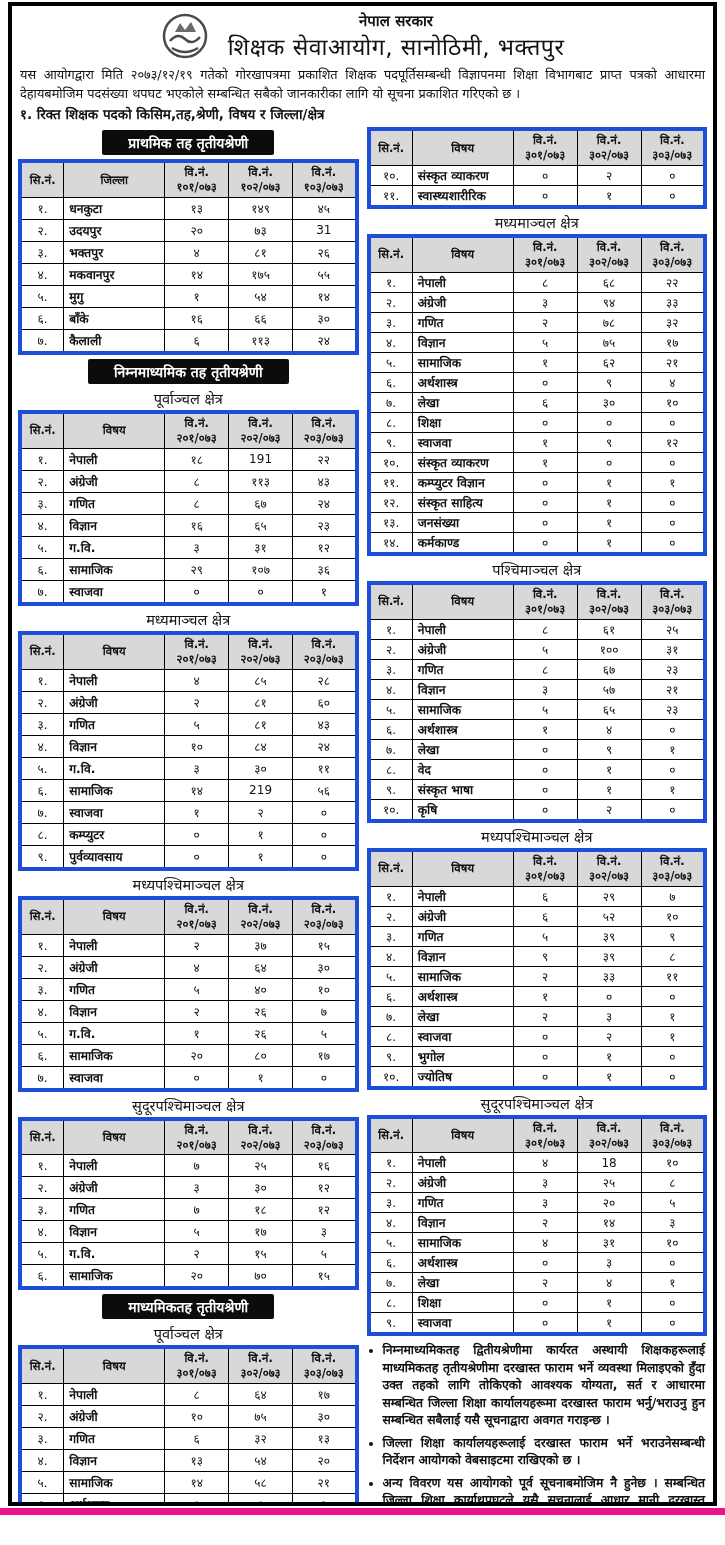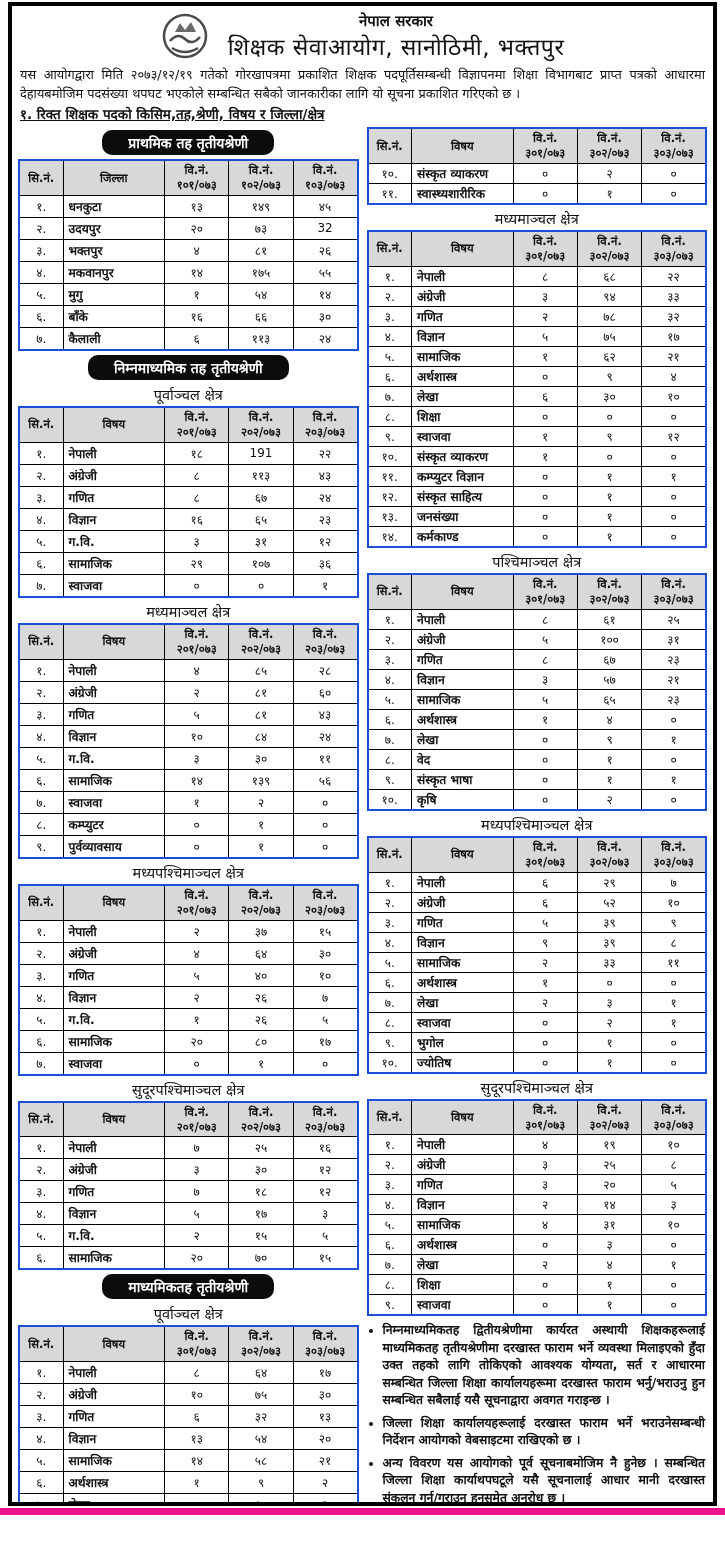--- a/index.html
+++ b/index.html
@@ -6,27 +6,27 @@
   .sheet{position:relative;width:725px;height:1545px;background:#fff;overflow:hidden;
          font-family:"DejaVu Sans","Liberation Sans",sans-serif;color:#111;}
   .frame{position:absolute;left:8px;top:2px;width:709px;height:1504px;border:4px solid #000;
          box-sizing:border-box;padding:2px 6px 4px 6px;overflow:hidden;background:#fff;}
   .masthead{display:flex;justify-content:center;align-items:center;gap:19px;margin-top:2px;}
   .emblem{width:48px;height:48px;flex:0 0 auto;}
   .titles{text-align:center;}
   .gov{font-size:15px;font-weight:bold;}
   .org{font-size:23px;font-weight:normal;letter-spacing:.5px;}
   .intro{font-size:12.8px;line-height:1.45;text-align:justify;margin:4px 2px 2px 2px;}
-  .sec{font-size:13.5px;font-weight:bold;margin:1px 2px 3px 2px;text-decoration:underline;}
+  .sec{font-size:13.5px;font-weight:bold;margin:1px 2px 3px 2px;}
   .cols{display:flex;gap:8px;align-items:flex-start;}
   .col{flex:1;min-width:0;}
   .bar{background:#0c0c0c;color:#fff;font-weight:bold;font-size:14px;text-align:center;
-       width:fit-content;margin:4px auto;padding:3px 26px;border-radius:10px;}
+       width:fit-content;margin:4px auto;padding:3px 26px;border-radius:2px;}
   .region{font-weight:normal;font-size:14.5px;text-align:center;margin:2px 0;}
-  table{border-collapse:collapse;width:100%;border:2px solid #1d4ed8;margin:1px 0 3px 0;table-layout:fixed;}
+  table{border-collapse:collapse;width:100%;border:4px solid #1d4ed8;margin:1px 0 3px 0;table-layout:fixed;}
   th,td{border:1px solid #000;text-align:center;padding:0 3px;overflow:hidden;white-space:nowrap;}
   th{background:#d8d8d8;font-weight:bold;font-size:11.5px;line-height:1.3;padding:2px 1px;}
   th div{font-size:11.5px;}
   td{font-size:12px;}
   .col-left td{height:21px;}
   .col-right td{height:19px;}
   td.lbl{text-align:left;padding-left:5px;font-weight:bold;font-size:12.2px;}
   col.c-sn{width:13%;} col.c-lb{width:30%;} col.c-v{width:19%;}
   .bullets{margin:6px 2px 0 16px;padding:0;font-weight:bold;}
   .bullets li{font-size:12.3px;line-height:1.42;text-align:justify;margin-bottom:5px;}
@@ -92,21 +92,21 @@
                 <td class="lbl">धनकुटा</td>
                 <td>१३</td>
                 <td>१४९</td>
                 <td>४५</td>
               </tr>
               <tr>
                 <td>२.</td>
                 <td class="lbl">उदयपुर</td>
                 <td>२०</td>
                 <td>७३</td>
-                <td>32</td>
+                <td>31</td>
               </tr>
               <tr>
                 <td>३.</td>
                 <td class="lbl">भक्तपुर</td>
                 <td>४</td>
                 <td>८१</td>
                 <td>२६</td>
               </tr>
               <tr>
                 <td>४.</td>
@@ -280,21 +280,21 @@
                 <td>५.</td>
                 <td class="lbl">ग.वि.</td>
                 <td>३</td>
                 <td>३०</td>
                 <td>११</td>
               </tr>
               <tr>
                 <td>६.</td>
                 <td class="lbl">सामाजिक</td>
                 <td>१४</td>
-                <td>१३९</td>
+                <td>219</td>
                 <td>५६</td>
               </tr>
               <tr>
                 <td>७.</td>
                 <td class="lbl">स्वाजवा</td>
                 <td>१</td>
                 <td>२</td>
                 <td>०</td>
               </tr>
               <tr>
@@ -950,21 +950,21 @@
                   <div>वि.नं.</div>
                   <div>३०३/०७३</div>
                 </th>
               </tr>
             </thead>
             <tbody>
               <tr>
                 <td>१.</td>
                 <td class="lbl">नेपाली</td>
                 <td>४</td>
-                <td>१९</td>
+                <td>18</td>
                 <td>१०</td>
               </tr>
               <tr>
                 <td>२.</td>
                 <td class="lbl">अंग्रेजी</td>
                 <td>३</td>
                 <td>२५</td>
                 <td>८</td>
               </tr>
               <tr>

